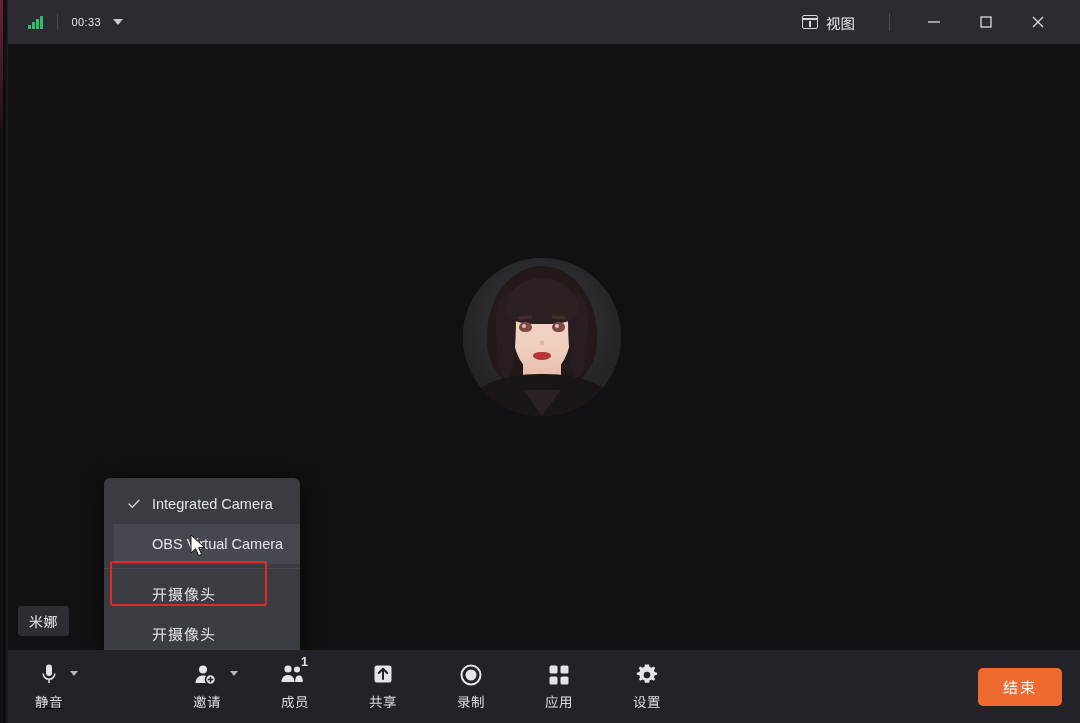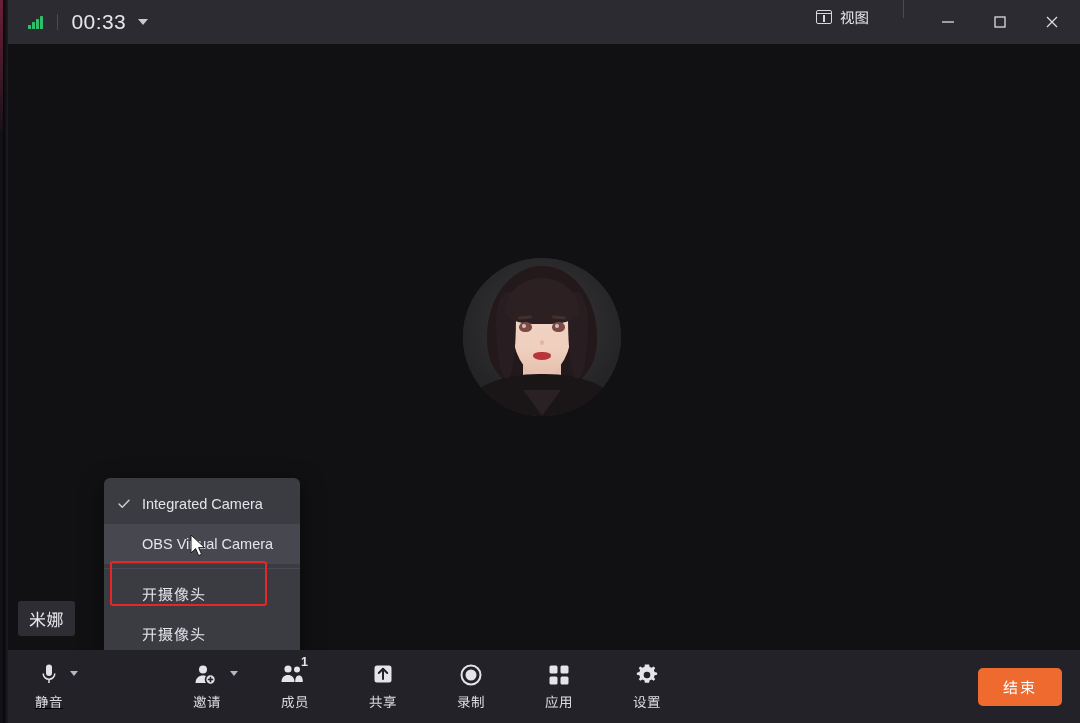--- a/index.html
+++ b/index.html
@@ -81,38 +81,38 @@
   .signal-icon i:nth-child(4){ height: 13px; }
 
   .tb-divider {
     width: 1px;
     height: 16px;
     background: #4b4b53;
     margin: 0 14px;
   }
   .tb-timer {
     color: #e6e6ea;
-    font-size: 21px;
+    font-size: 11px;
     letter-spacing: .4px;
   }
   .tb-caret {
     margin-left: 12px;
     width: 0; height: 0;
     border-left: 5.5px solid transparent;
     border-right: 5.5px solid transparent;
     border-top: 6px solid #c9c9d1;
   }
 
   .tb-spacer { flex: 1 1 auto; }
 
   .tb-right {
     display: flex;
-    align-items: flex-start;
+    align-items: center;
     height: 44px;
-    padding-right: 6px;
+    padding-right: 20px;
     gap: 8px;
   }
   .view-btn {
     display: flex;
     align-items: center;
     gap: 8px;
     padding: 6px 10px;
     border-radius: 4px;
     color: #e6e6ea;
     font-size: 14.5px;
@@ -277,21 +277,21 @@
     width: 18px; height: 8px;
     background: #b8353c;
     border-radius: 50% 50% 58% 58%;
   }
 
   .name-badge {
     position: absolute;
     left: 10px; bottom: 14px;
     background: rgba(48,48,54,.92);
     color: #e8e8ee;
-    font-size: 17px;
+    font-size: 14px;
     padding: 5px 11px;
     border-radius: 3px;
     letter-spacing: .5px;
   }
 
   
   .cam-menu {
     position: absolute;
     left: 104px; top: 478px;
     width: 196px;
@@ -304,20 +304,21 @@
   }
   .cam-item {
     position: relative;
     display: flex;
     align-items: center;
     height: 40px;
     padding-left: 38px;
     color: #e3e3e9;
     font-size: 14.5px;
     white-space: nowrap;
+    margin-left: 10px;
   }
   .cam-item.hovered { background: #474750; }
   .cam-item .check {
     position: absolute;
     left: 14px; top: 50%;
     margin-top: -6px;
     width: 12px; height: 12px;
   }
   .cam-item .check svg { display:block; }
   .cam-sep {

